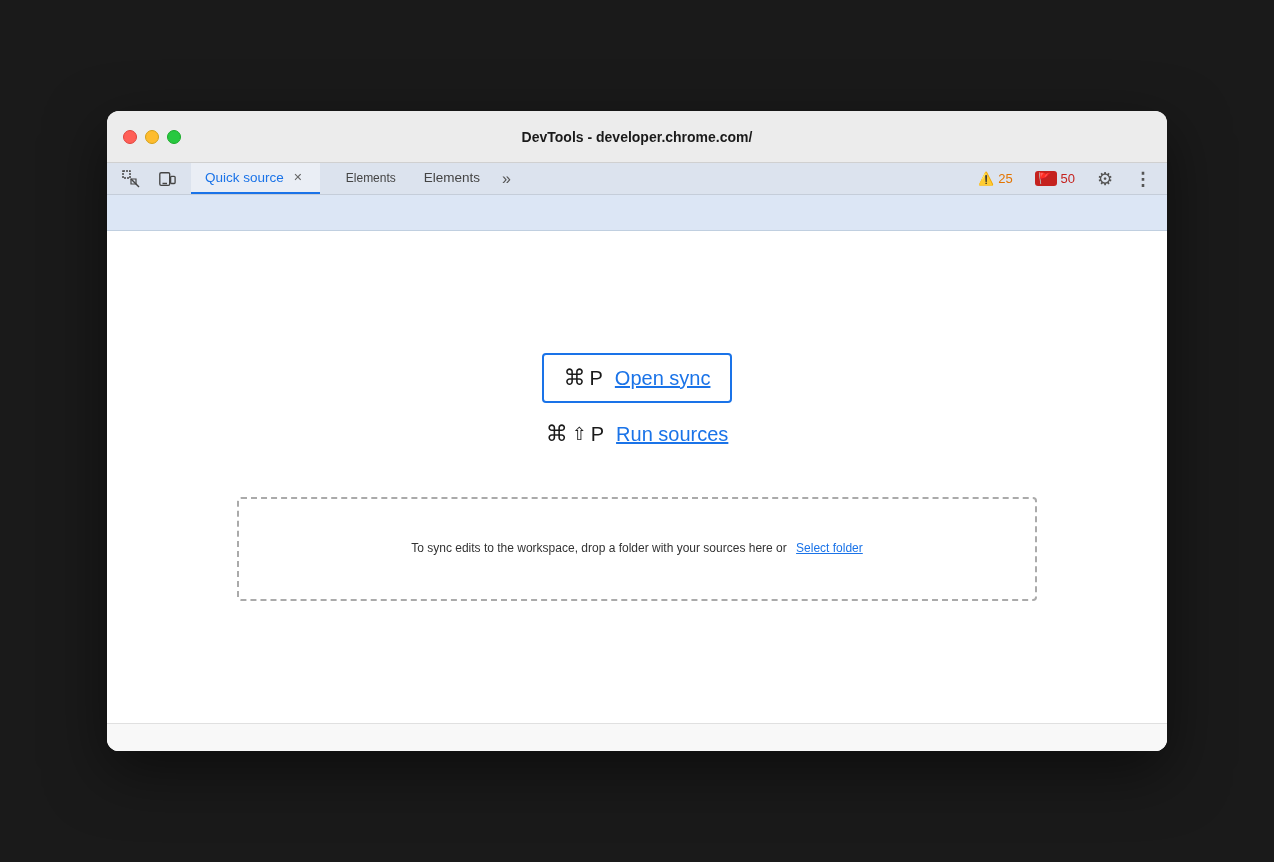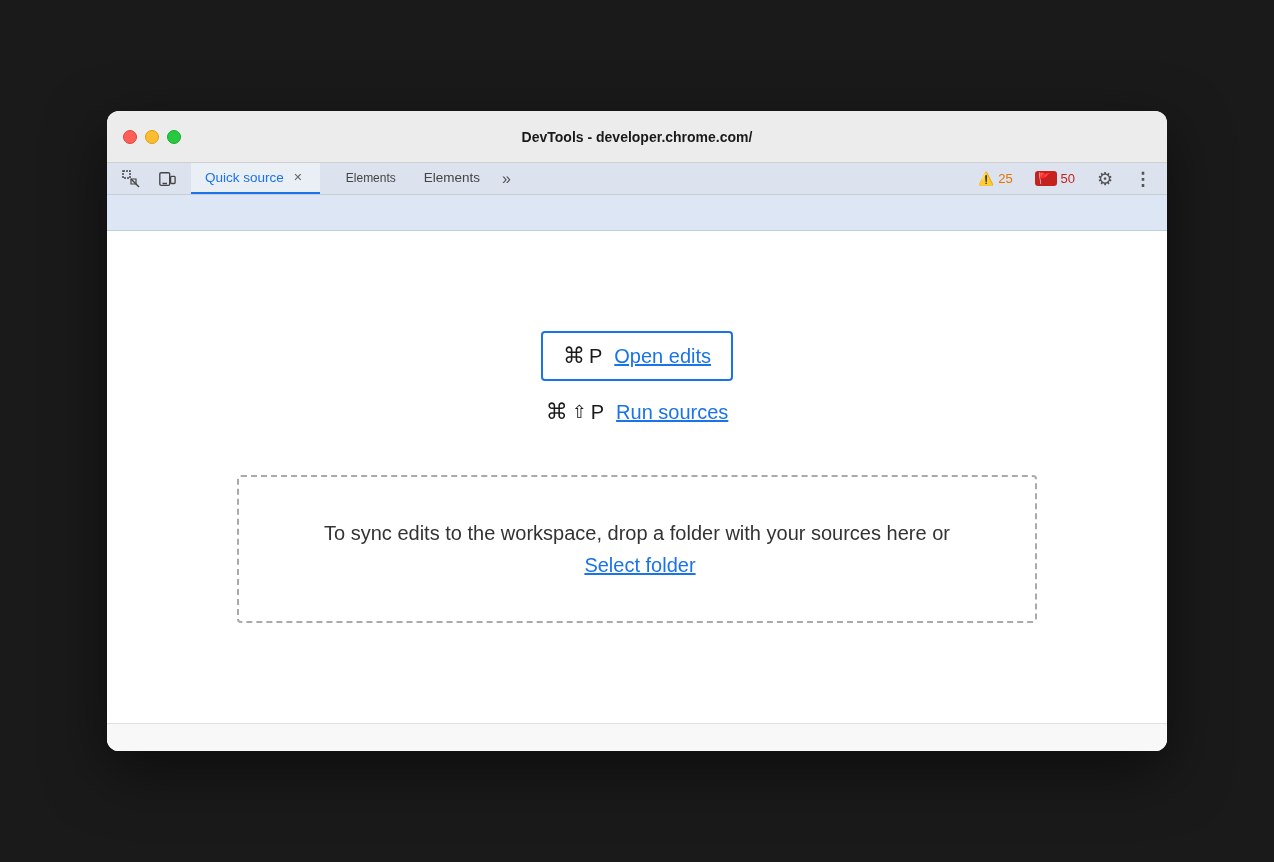--- a/index.html
+++ b/index.html
@@ -227,21 +227,21 @@
       cursor: pointer;
     }
 
     .drop-zone {
       border: 2px dashed #aaaaaa;
       border-radius: 4px;
       width: 800px;
       padding: 40px 60px;
       text-align: center;
       color: #333;
-      font-size: 20px;
+      font-size: 12px;
       line-height: 1.6;
     }
 
     .drop-zone-link {
       color: #1a73e8;
       text-decoration: underline;
       cursor: pointer;
     }
 
     
@@ -331,21 +331,21 @@
 
     <div class="secondary-toolbar"></div>
 
     <div class="content-panel">
 
       <div class="shortcut-row highlighted">
         <span class="shortcut-key">
           <span class="sym">⌘</span>
           <span>P</span>
         </span>
-        <a class="shortcut-link">Open edits</a>
+        <a class="shortcut-link">Open sync</a>
       </div>
 
       <div class="shortcut-row second">
         <span class="shortcut-key">
           <span class="sym">⌘</span>
           <span style="font-size:18px;">⇧</span>
           <span>P</span>
         </span>
         <a class="shortcut-link">Run sources</a>
       </div>

